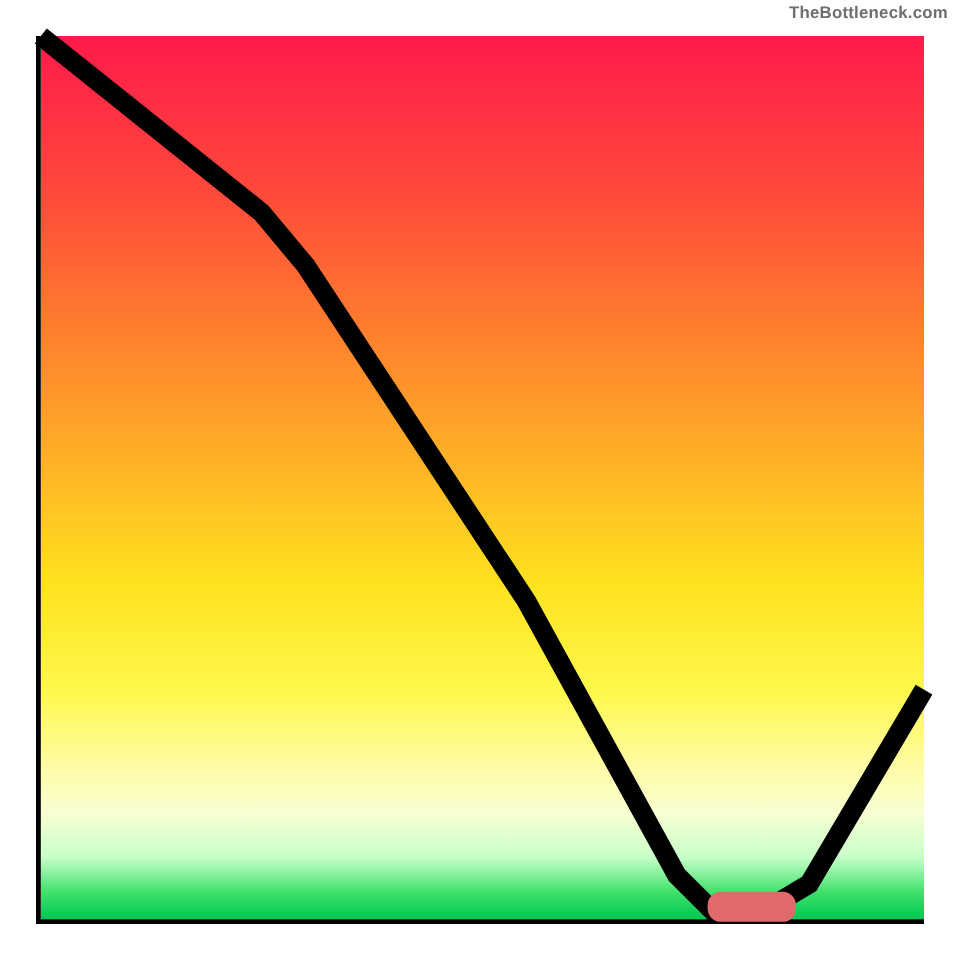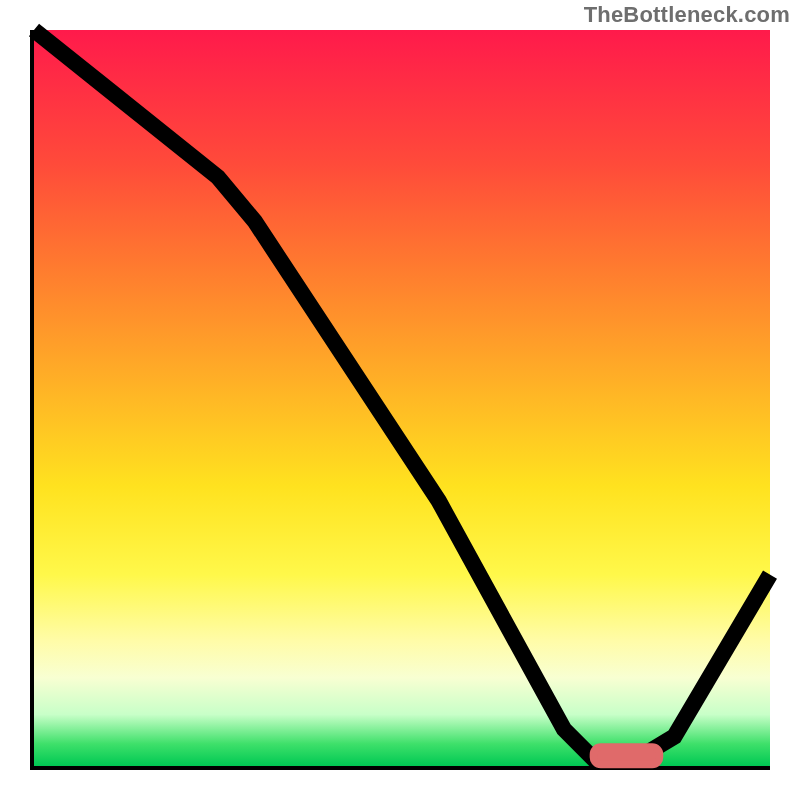--- a/index.html
+++ b/index.html
@@ -7,21 +7,21 @@
   .canvas {
     position: relative;
     width: 800px;
     height: 800px;
   }
   .watermark {
     position: absolute;
     top: 2px;
     right: 10px;
     font-family: Arial, Helvetica, sans-serif;
-    font-size: 22px;
+    font-size: 14px;
     font-weight: 600;
     color: #6e6e6e;
     letter-spacing: 0.2px;
   }
   .plot-area {
     position: absolute;
     left: 30px;
     top: 30px;
     width: 740px;
     height: 740px;

